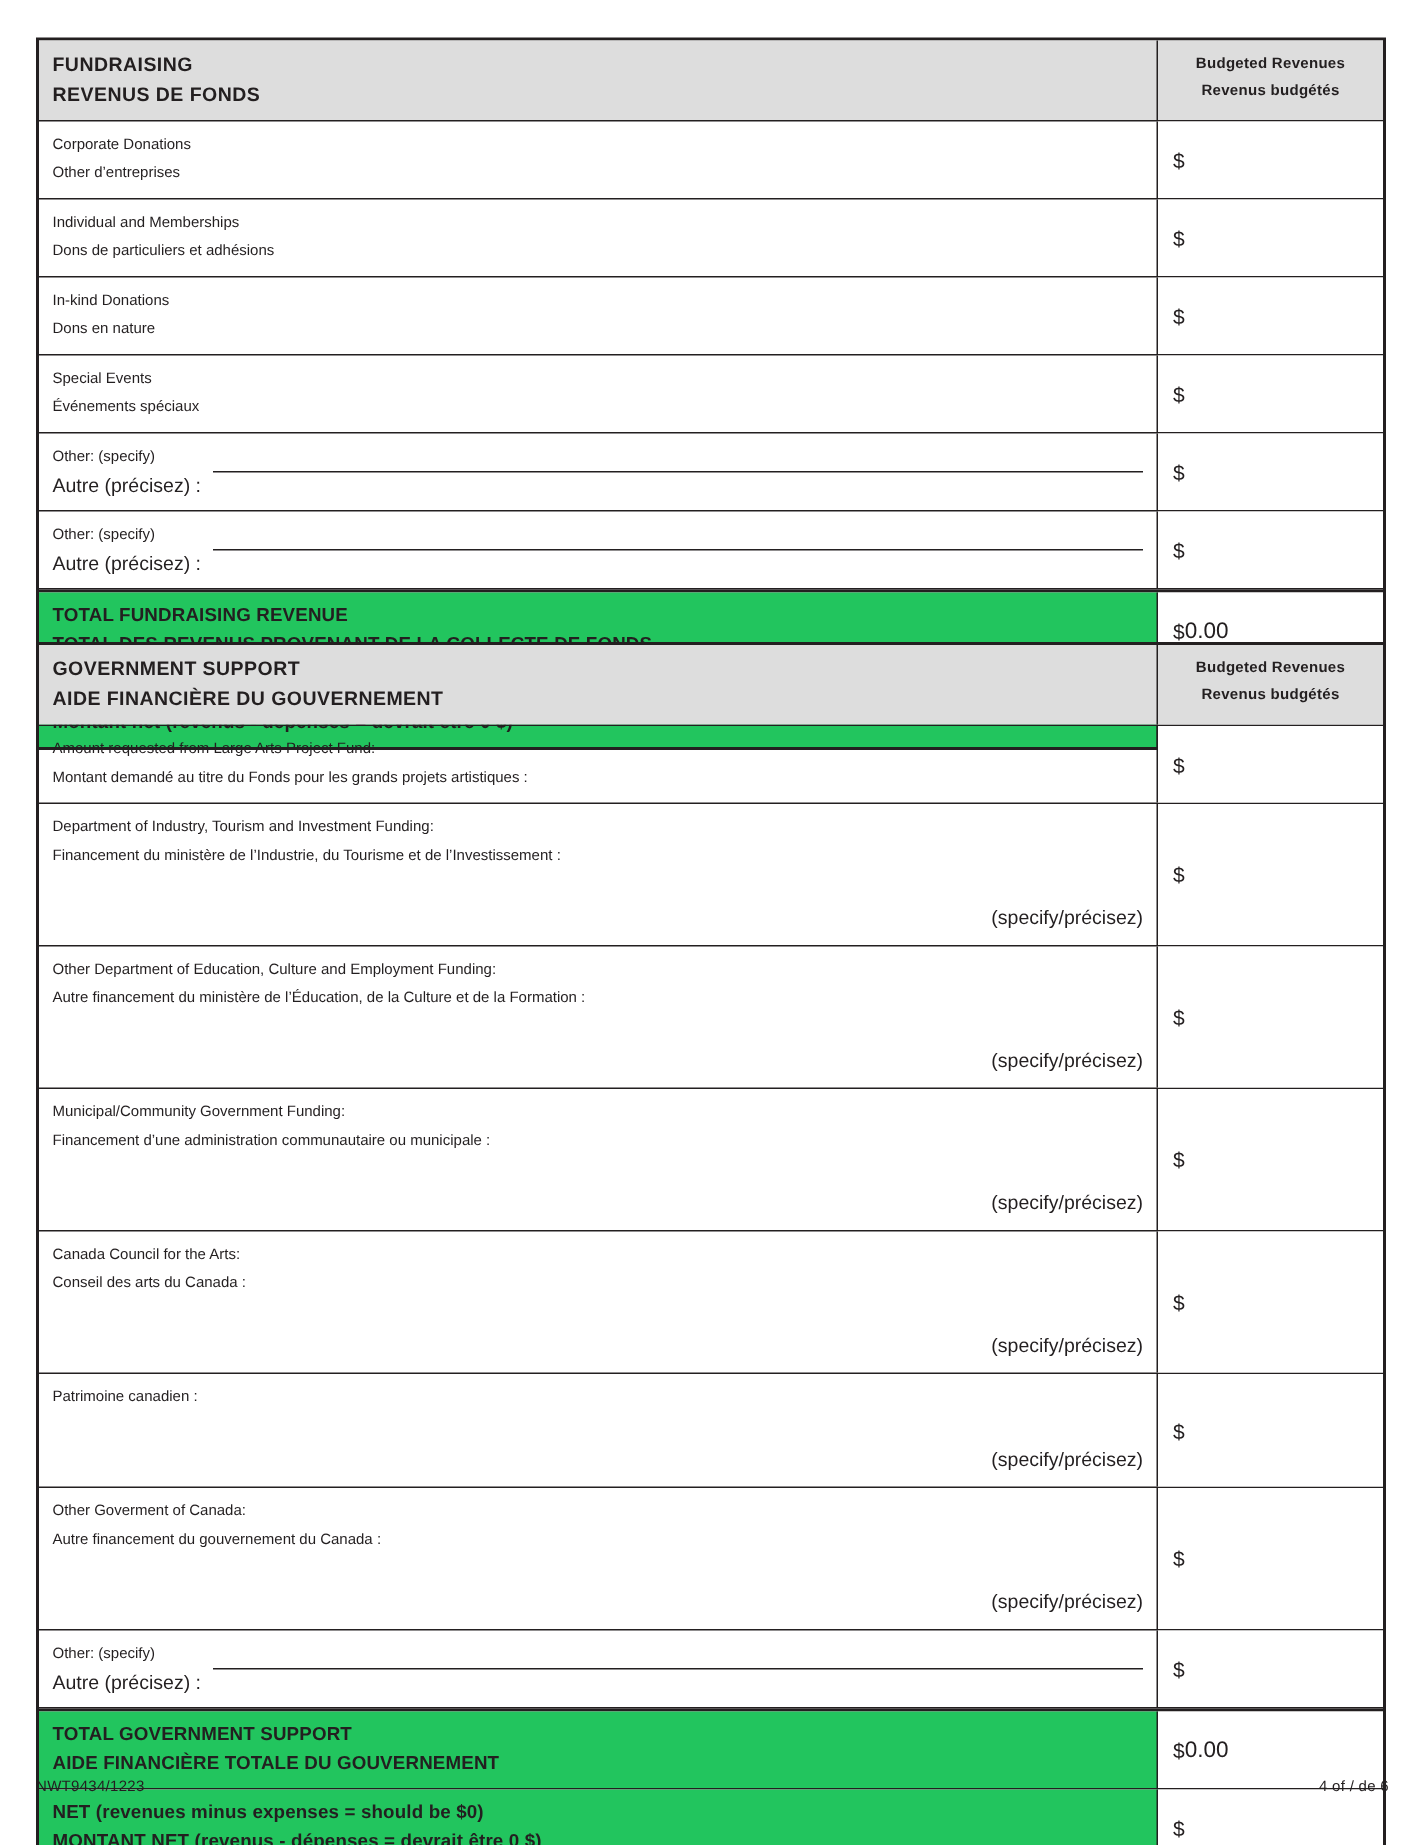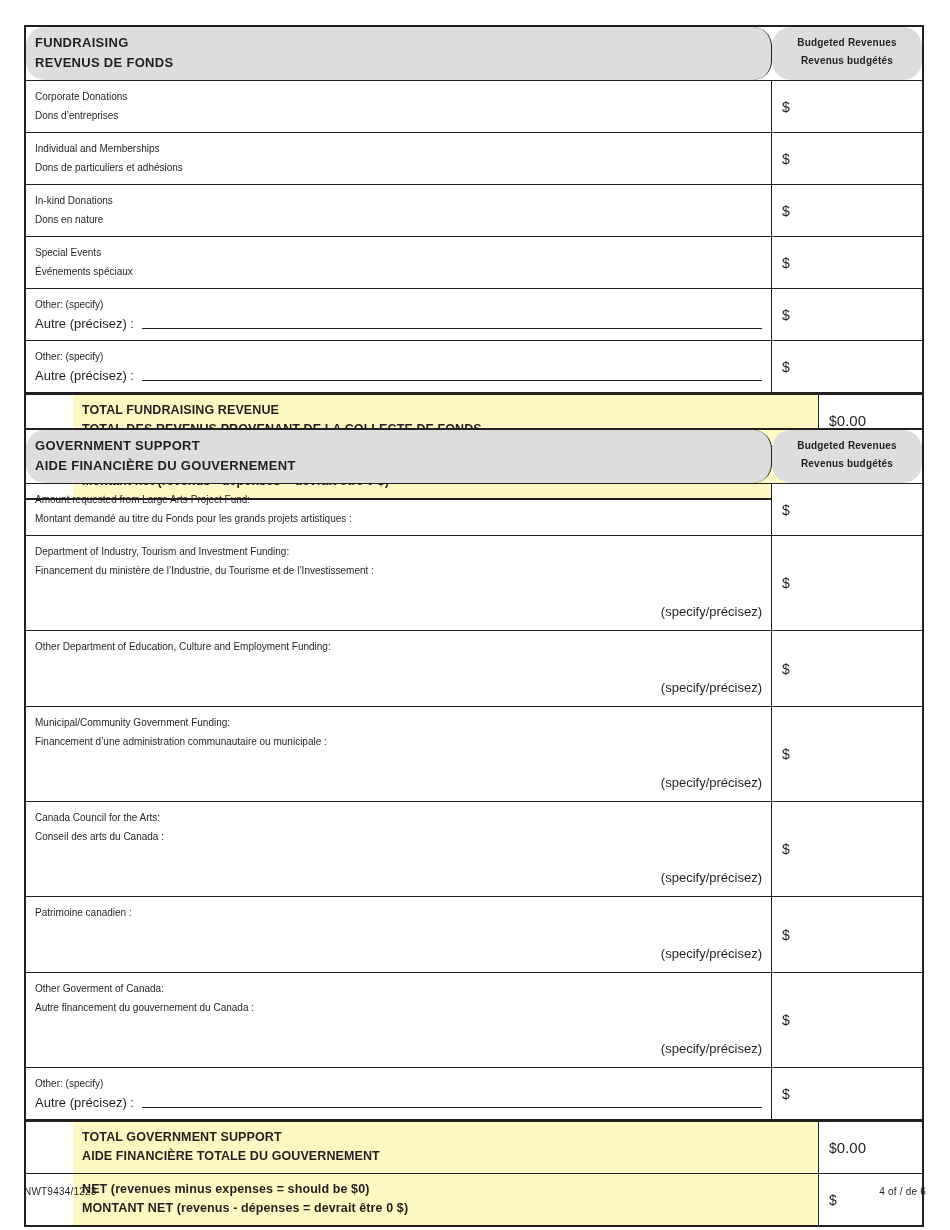--- a/index.html
+++ b/index.html
@@ -54,21 +54,20 @@
     padding: 6px 11px 6px 10px;
     display: flex;
     align-items: center;
     background: #ffffff;
   }
 
   
   .row.hdr .cell-label,
   .row.hdr .cell-amount {
     background: #dddddd;
-    border-radius: 19px;
   }
   .row.hdr .cell-amount {
     display: block;
     padding: 7px 9px 8px 9px;
     text-align: center;
   }
   .hdr-line {
     font-weight: bold;
     font-size: 10px;
     line-height: 18px;
@@ -84,22 +83,21 @@
   
   .lbl-en, .lbl-fr {
     font-size: 10px;
     line-height: 19px;
     white-space: nowrap;
   }
 
   
   .row.total .cell-label,
   .row.net   .cell-label {
-    background: #fef9c3;
-    margin-left: 47px;
+    background: #22c55e;
   }
   .row.total .lbl-en, .row.total .lbl-fr,
   .row.net   .lbl-en, .row.net   .lbl-fr {
     font-weight: bold;
     font-size: 12.5px;
     line-height: 19px;
     letter-spacing: 0.1px;
   }
 
   
@@ -112,21 +110,21 @@
     flex: 1 1 auto;
     text-align: left;
     font-size: 15px;
     line-height: 20px;
     padding-right: 2px;
   }
 
   
   .specify-inline {
     display: flex;
-    align-items: flex-end;
+    align-items: flex-start;
     font-size: 13px;
     line-height: 19px;
   }
   .specify-inline .sp-text { white-space: nowrap; }
   .specify-inline .sp-rule {
     flex: 1 1 auto;
     border-bottom: 1px solid #231f20;
     margin-left: 8px;
     margin-bottom: 4px;
     height: 1px;
@@ -180,21 +178,21 @@
       </div>
       <div class="cell-amount">
         <div class="hdr-line">Budgeted Revenues</div>
         <div class="hdr-line">Revenus budgétés</div>
       </div>
     </div>
 
     <div class="row">
       <div class="cell-label">
         <div class="lbl-en">Corporate Donations</div>
-        <div class="lbl-fr">Dons d’entreprises</div>
+        <div class="lbl-fr">Other d’entreprises</div>
       </div>
       <div class="cell-amount">
         <span class="dollar">$</span>
         <span class="amount-val"></span>
       </div>
     </div>
 
     <div class="row">
       <div class="cell-label">
         <div class="lbl-en">Individual and Memberships</div>
@@ -315,20 +313,21 @@
       </div>
       <div class="cell-amount">
         <span class="dollar">$</span>
         <span class="amount-val"></span>
       </div>
     </div>
 
     <div class="row tall">
       <div class="cell-label">
         <div class="lbl-en">Other Department of Education, Culture and Employment Funding:</div>
+        <div class="lbl-fr">Autre financement du ministère de l’Éducation, de la Culture et de la Formation :</div>
         <div class="specify-block">
           <span class="sp-text">(specify/précisez)</span>
           <span class="sp-rule"></span>
         </div>
       </div>
       <div class="cell-amount">
         <span class="dollar">$</span>
         <span class="amount-val"></span>
       </div>
     </div>

